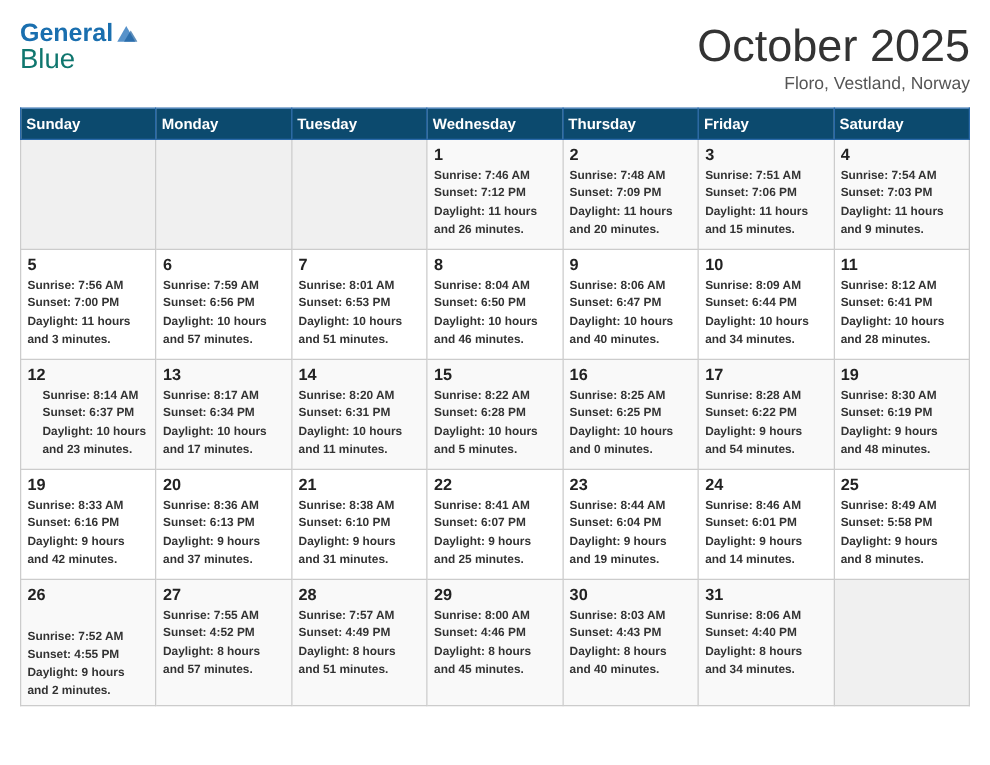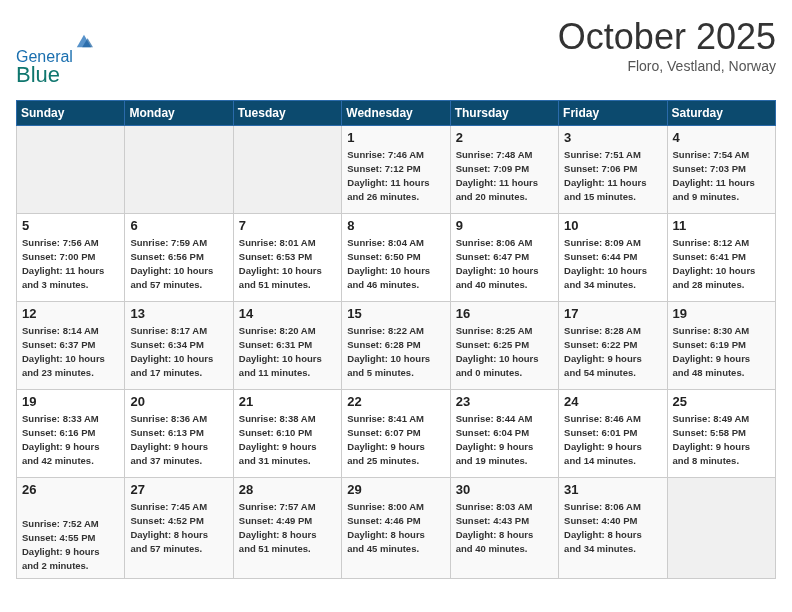--- a/index.html
+++ b/index.html
@@ -14,25 +14,24 @@
       display: flex;
       justify-content: space-between;
       align-items: flex-start;
       margin-bottom: 12px;
     }
     .logo {
       display: flex;
       align-items: center;
     }
     .logo-text {
-      font-size: 16px;
-      font-weight: normal;
+      font-size: 20px;
+      font-weight: bold;
       color: #333;
       line-height: 1.1;
-      margin-top: 32px;
     }
     .logo-text span {
       color: #1a6faf;
     }
     .logo-icon {
       width: 18px;
       height: 18px;
       margin-left: 2px;
       margin-right: 0;
     }
@@ -207,21 +206,21 @@
           <div class="day-number">11</div>
           <div class="day-info" style="white-space: pre-line;">Sunrise: 8:12 AM
 Sunset: 6:41 PM
 Daylight: 10 hours
 and 28 minutes.</div>
         </td>
       </tr>
       <tr>
         <td>
           <div class="day-number">12</div>
-          <div class="day-info" style="white-space: pre-line;">Sunrise: 8:14 AM
+          <div class="day-info" style="white-space: pre-line; margin-left: 12px;">Sunrise: 8:14 AM
 Sunset: 6:37 PM
 Daylight: 10 hours
 and 23 minutes.</div>
         </td>
         <td>
           <div class="day-number">13</div>
           <div class="day-info" style="white-space: pre-line;">Sunrise: 8:17 AM
 Sunset: 6:34 PM
 Daylight: 10 hours
 and 17 minutes.</div>
@@ -316,21 +315,21 @@
       <tr>
         <td>
           <div class="day-number">26</div>
           <div class="day-info" style="white-space: pre-line; margin-top: 20px;">Sunrise: 7:52 AM
 Sunset: 4:55 PM
 Daylight: 9 hours
 and 2 minutes.</div>
         </td>
         <td>
           <div class="day-number">27</div>
-          <div class="day-info" style="white-space: pre-line;">Sunrise: 7:45 AM
+          <div class="day-info" style="white-space: pre-line;">Sunrise: 7:55 AM
 Sunset: 4:52 PM
 Daylight: 8 hours
 and 57 minutes.</div>
         </td>
         <td>
           <div class="day-number">28</div>
           <div class="day-info" style="white-space: pre-line;">Sunrise: 7:57 AM
 Sunset: 4:49 PM
 Daylight: 8 hours
 and 51 minutes.</div>

